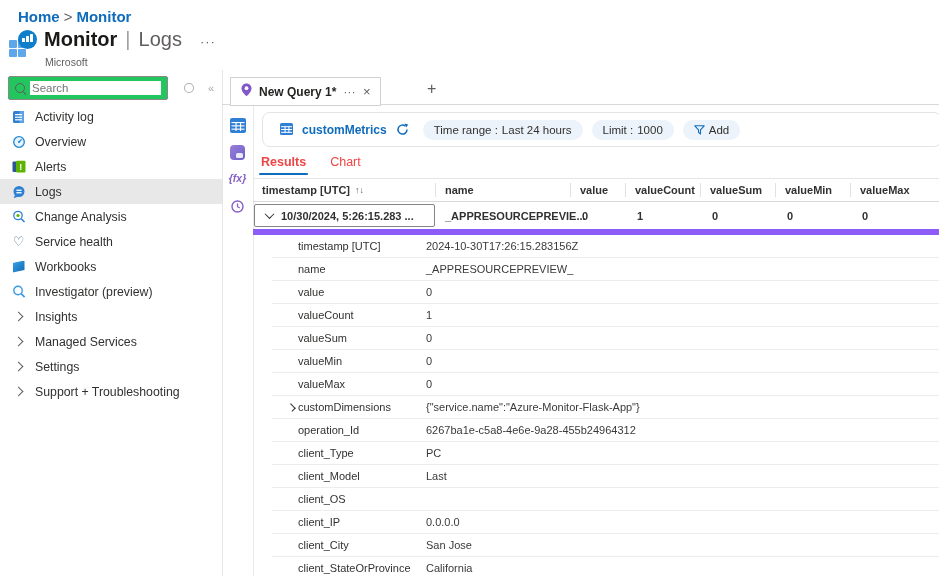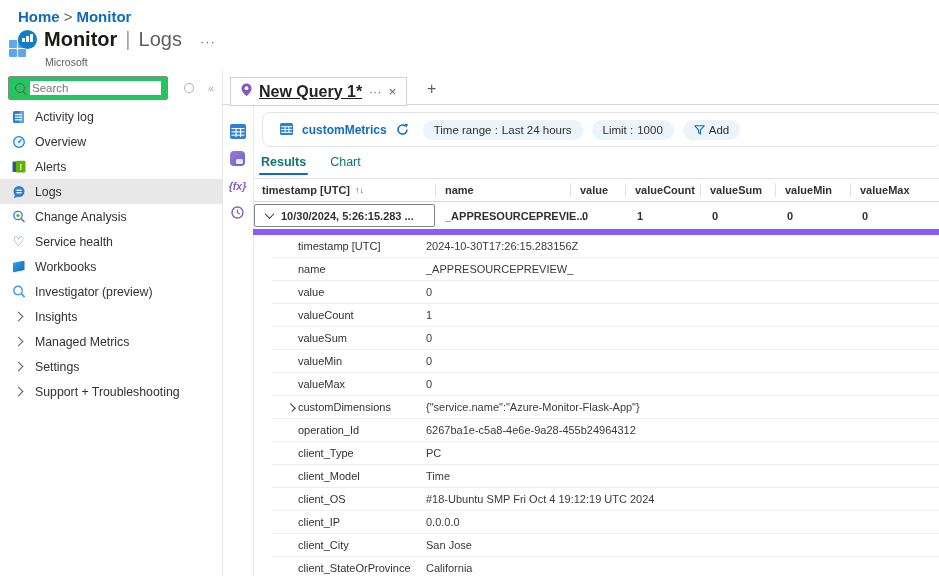--- a/index.html
+++ b/index.html
@@ -35,42 +35,42 @@
   .nav-item.selected{background:#e8e8e8;}
   .nav-ic{width:15px;height:15px;flex:none;display:flex;align-items:center;justify-content:center;}
   .chev-r{width:6px;height:6px;border-right:1.3px solid #605e5c;border-bottom:1.3px solid #605e5c;transform:rotate(-45deg);margin:0 4px 0 3px;}
   .heart{font-size:13px;color:#5a7d8c;line-height:1;}
   .wb{width:12px;height:12px;background:linear-gradient(135deg,#35a4e8,#1066b4);clip-path:polygon(0 20%,100% 0,100% 80%,0 100%);}
 
   
   .main{position:absolute;left:222px;top:70px;right:0;bottom:0;}
   .tabline{position:absolute;top:34px;left:0;right:0;height:1px;background:#d8d8d8;}
   .qtab{position:absolute;top:7px;left:8px;height:27px;background:#fff;border:1px solid #d1d1d1;display:flex;align-items:center;padding:0 10px;gap:7px;z-index:2;cursor:pointer;}
-  .qtab-label{font-size:16px;font-weight:700;color:#252423;white-space:nowrap;text-decoration:underline;}
+  .qtab-label{font-size:12px;font-weight:700;color:#252423;white-space:nowrap;}
   .tab-more{font-size:11px;color:#605e5c;letter-spacing:0.5px;cursor:pointer;}
   .tab-close{font-size:13px;color:#605e5c;cursor:pointer;}
   .tab-add{position:absolute;top:10px;left:205px;font-size:16px;color:#605e5c;cursor:pointer;z-index:2;}
 
   .iconstrip{position:absolute;top:44px;left:0;width:31px;bottom:0;}
-  .strip-ic{width:31px;height:27px;display:flex;align-items:center;justify-content:center;cursor:pointer;}
+  .strip-ic{width:31px;height:27px;display:flex;justify-content:center;cursor:pointer;}
   .q-sq{width:15px;height:15px;border-radius:4px;background:linear-gradient(135deg,#9a7fd9,#6c5fc7);position:relative;}
   .q-sq::after{content:'';position:absolute;right:2px;bottom:2px;width:7px;height:5px;border-radius:1.5px;background:rgba(255,255,255,0.85);}
   .fx{font-size:10.5px;color:#8661c5;font-style:italic;font-weight:700;}
   .content-border{position:absolute;top:35px;left:31px;width:1px;bottom:0;background:#e9e9e9;}
 
   
   .qcard{position:absolute;top:42px;left:40px;right:-3px;height:35px;border:1px solid #e4e4e4;border-radius:8px;display:flex;align-items:center;padding-left:17px;gap:9px;background:#fff;box-sizing:border-box;}
   .tbl-name{font-size:12px;font-weight:700;color:var(--accent);cursor:pointer;}
   .pill{display:flex;align-items:center;gap:4px;background:#edf3fa;border-radius:11px;padding:4px 11px;font-size:11.5px;color:#323130;cursor:pointer;white-space:nowrap;}
   .pill b{font-weight:400;}
   .refresh,.funnel{display:flex;align-items:center;cursor:pointer;}
 
   
   .rtabs{position:absolute;top:83px;left:37px;display:flex;gap:20px;font-size:12.5px;}
-  .rtab{padding:2px 2px 6px;cursor:pointer;position:relative;color:#0f766e;}
+  .rtab{padding:2px 2px 6px;cursor:pointer;position:relative;color:#ef4444;}
   .rtab.active{font-weight:700;}
   .rtab.active::after{content:'';position:absolute;left:0;right:0;bottom:0;height:2.5px;background:var(--accent);border-radius:2px;}
 
   
   .grid{position:absolute;top:108px;left:31px;right:0;bottom:0;font-size:11px;}
   .cols{display:grid;grid-template-columns:182px 135px 55px 75px 75px 75px 1fr;}
   .hrow{height:22px;border-top:1px solid #e5e5e5;border-bottom:1px solid #d9d9d9;align-items:center;font-weight:700;color:#323130;}
   .hcell{position:relative;display:flex;align-items:center;height:100%;padding-left:10px;box-sizing:border-box;}
   .hcell:first-child{padding-left:9px;}
   .hcell:not(:first-child)::before{content:'';position:absolute;left:0;top:4px;bottom:4px;width:1px;background:#e1e1e1;}
@@ -200,21 +200,21 @@
       <div class="nav-item">
         <span class="nav-ic">
             <span class="chev-r"></span>
           </span>
         <span>Insights</span>
       </div>
       <div class="nav-item">
         <span class="nav-ic">
             <span class="chev-r"></span>
           </span>
-        <span>Managed Metrics</span>
+        <span>Managed Services</span>
       </div>
       <div class="nav-item">
         <span class="nav-ic">
             <span class="chev-r"></span>
           </span>
         <span>Settings</span>
       </div>
       <div class="nav-item">
         <span class="nav-ic">
             <span class="chev-r"></span>
@@ -409,28 +409,27 @@
               <span class="chev-r"></span>
             </span>
           <span class="d-key">client_Type</span>
           <span class="d-val">PC</span>
         </div>
           <div class="drow">
           <span class="d-ex" style="visibility: hidden;">
               <span class="chev-r"></span>
             </span>
           <span class="d-key">client_Model</span>
-          <span class="d-val">Time</span>
+          <span class="d-val">Last</span>
         </div>
           <div class="drow">
           <span class="d-ex" style="visibility: hidden;">
               <span class="chev-r"></span>
             </span>
           <span class="d-key">client_OS</span>
-          <span class="d-val">#18-Ubuntu SMP Fri Oct 4 19:12:19 UTC 2024</span>
         </div>
           <div class="drow">
           <span class="d-ex" style="visibility: hidden;">
               <span class="chev-r"></span>
             </span>
           <span class="d-key">client_IP</span>
           <span class="d-val">0.0.0.0</span>
         </div>
           <div class="drow">
           <span class="d-ex" style="visibility: hidden;">

